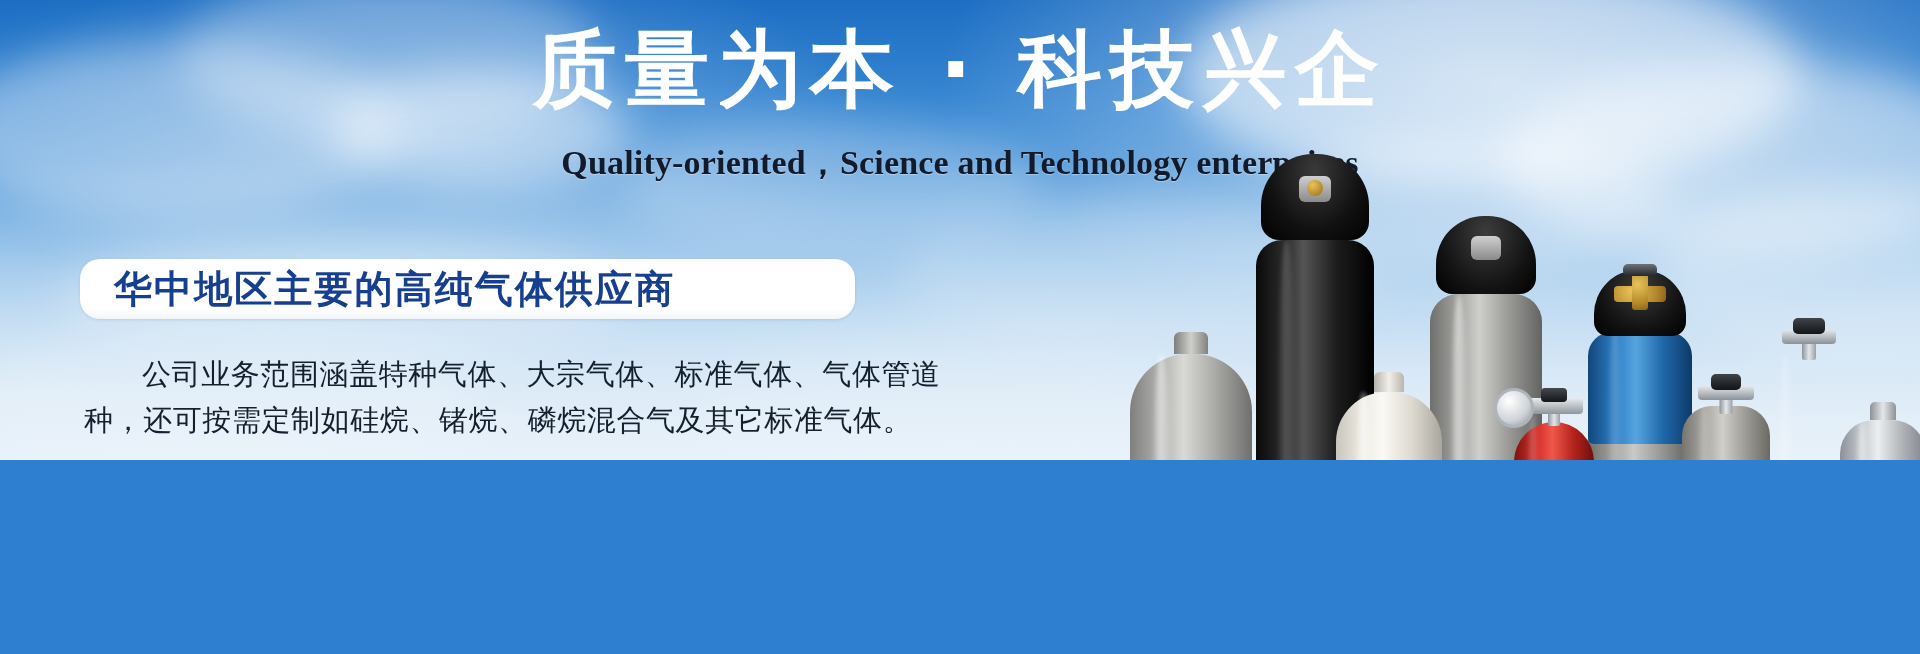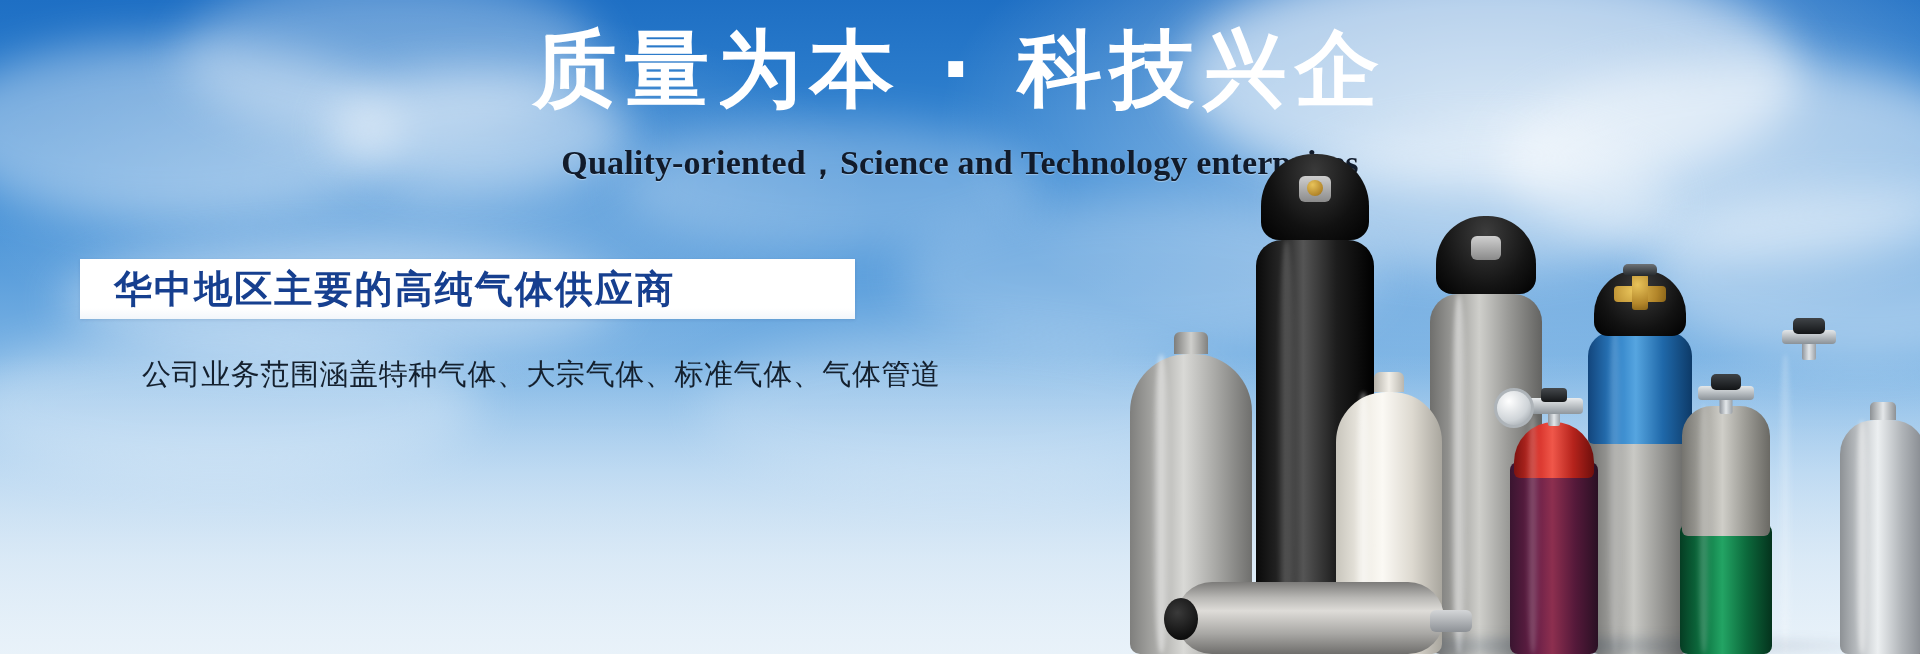--- a/index.html
+++ b/index.html
@@ -4,21 +4,21 @@
 <style>
   html,body{margin:0;padding:0;}
   body{
     width:1920px;height:654px;overflow:hidden;
     font-family:"Liberation Sans",sans-serif;
     background:#2f7fd0;
   }
 
   
   .banner{
-    position:relative;width:1920px;height:654px;overflow:hidden;
+    position:relative;width:1920px;height:460px;overflow:hidden;
     background:
       radial-gradient(ellipse 900px 420px at 78% 18%, rgba(255,255,255,.55) 0%, rgba(255,255,255,0) 62%),
       radial-gradient(ellipse 700px 300px at 22% 30%, rgba(255,255,255,.30) 0%, rgba(255,255,255,0) 65%),
       linear-gradient(180deg,
         #1e6fc4 0%,
         #2a7bcb 12%,
         #3d8bd4 26%,
         #5c9fdc 42%,
         #83b8e6 58%,
         #a7cdee 72%,
@@ -70,20 +70,21 @@
     color:#111b2b;white-space:nowrap;
     text-shadow:0 1px 1px rgba(255,255,255,.35);
   }
 
   
   .callout{
     position:absolute;left:80px;top:259px;width:775px;height:60px;
     background:linear-gradient(180deg,#ffffff 0%,#ffffff 82%,#f2f6fa 100%);
     display:flex;align-items:center;
     box-shadow:0 1px 3px rgba(0,40,90,.12);
+    border-radius:20px;
   }
   .callout-text{
     margin-left:34px;
     font-family:"DejaVu Sans","Liberation Sans",sans-serif;
     font-weight:700;font-size:38px;letter-spacing:.055em;
     color:#163f8f;white-space:nowrap;
   }
 
   
   .body-copy{
@@ -159,20 +160,21 @@
   <div class="headline">质量为本 · 科技兴企</div>
 
   <div class="subtitle">Quality-oriented，Science and Technology enterprises</div>
 
   <div class="callout">
     <span class="callout-text">华中地区主要的高纯气体供应商</span>
   </div>
 
   <div class="body-copy">
     <span class="ln first">公司业务范围涵盖特种气体、大宗气体、标准气体、气体管道</span>
+    <span class="ln">种，还可按需定制如硅烷、锗烷、磷烷混合气及其它标准气体。</span>
   </div>
 
   <div class="cylinders">
 
     <div class="cyl" style="left:-10px;width:122px;height:340px;">
       <div class="tank" style="height:300px;background:linear-gradient(90deg,#7f7f7d 0%,#b7b7b4 28%,#d9d9d6 44%,#a9a9a6 70%,#6f6f6d 100%);border-radius:58px 58px 10px 10px;"></div>
       <div class="gloss" style="height:300px;bottom:0;top:auto;"></div>
       <div class="neckcap grey" style="bottom:300px;width:34px;height:22px;background:linear-gradient(90deg,#7d7d7b,#cfcfcc,#81817f);border-radius:6px 6px 0 0;"></div>
     </div>
 

